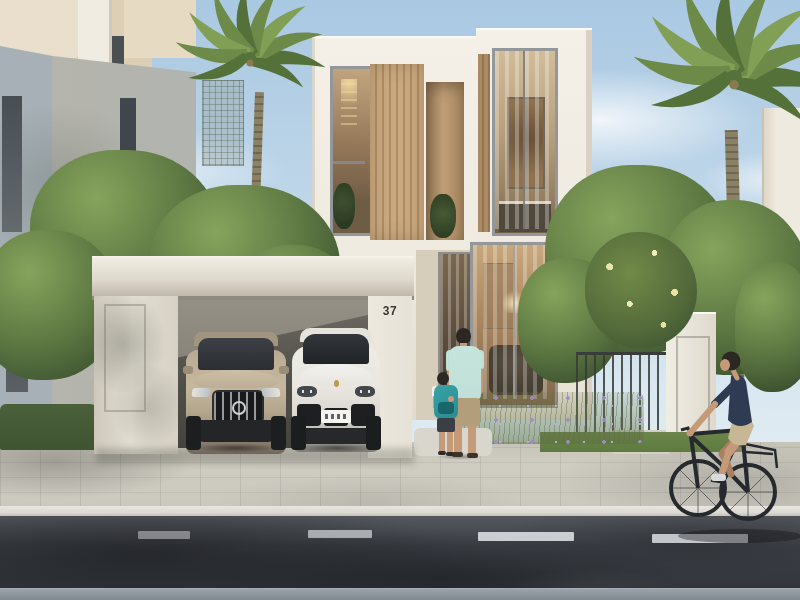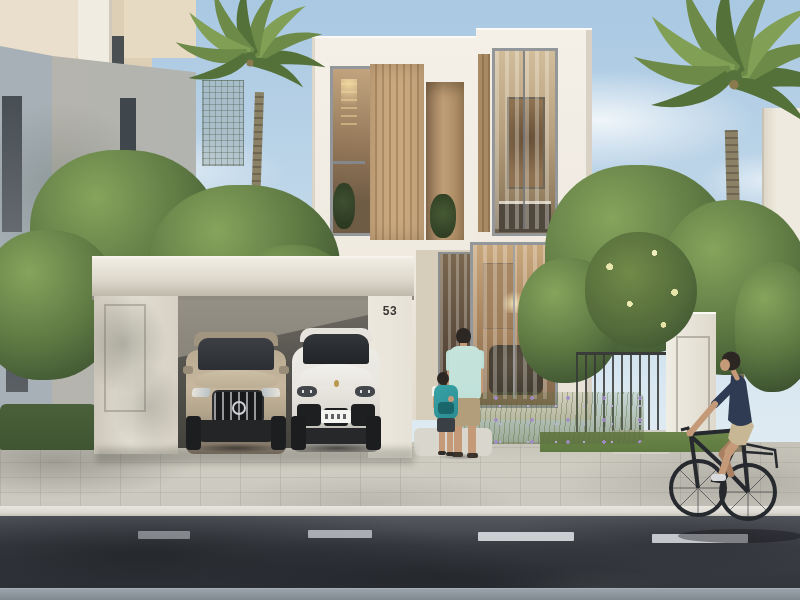--- a/index.html
+++ b/index.html
@@ -276,21 +276,21 @@
        border-bottom:4px solid #8f8b80;box-shadow:inset 0 2px 0 #f6f3ec;"></div>
   <div class="a" style="left:94px;top:296px;width:84px;height:158px;
        background:radial-gradient(60px 70px at 35% 30%, rgba(55,58,48,.28), transparent 72%),
                   radial-gradient(50px 60px at 65% 70%, rgba(55,58,48,.2), transparent 72%),
                   linear-gradient(90deg,#cdc8bb,#e2ded2 45%,#d6d1c4);">
     <div class="a" style="left:10px;top:8px;width:38px;height:104px;
          border:2px solid rgba(110,104,92,.35);"></div>
   </div>
   <div class="a" style="left:368px;top:296px;width:44px;height:162px;
        background:linear-gradient(90deg,#ece8de,var(--pillar,#dbd6c9));">
-    <div class="house-number a" style="left:0;top:8px;">53</div>
+    <div class="house-number a" style="left:0;top:8px;">37</div>
   </div>
   <div class="a" style="left:96px;top:448px;width:318px;height:16px;
        background:rgba(75,75,66,.28);filter:blur(3px);"></div>
 
   <div class="a" style="left:186px;top:330px;width:100px;height:124px;">
     <div class="a" style="left:0;top:20px;width:100px;height:104px;
          background:linear-gradient(180deg,#b9aa92,#c6b79e 35%,var(--mercedes_body,#b1a289) 60%,#8f8372 85%,#6f665a);
          border-radius:12px 12px 8px 8px;"></div>
     <div class="a" style="left:8px;top:2px;width:84px;height:14px;background:#a2957f;border-radius:8px 8px 0 0;"></div>
     <div class="a" style="left:12px;top:8px;width:76px;height:32px;

